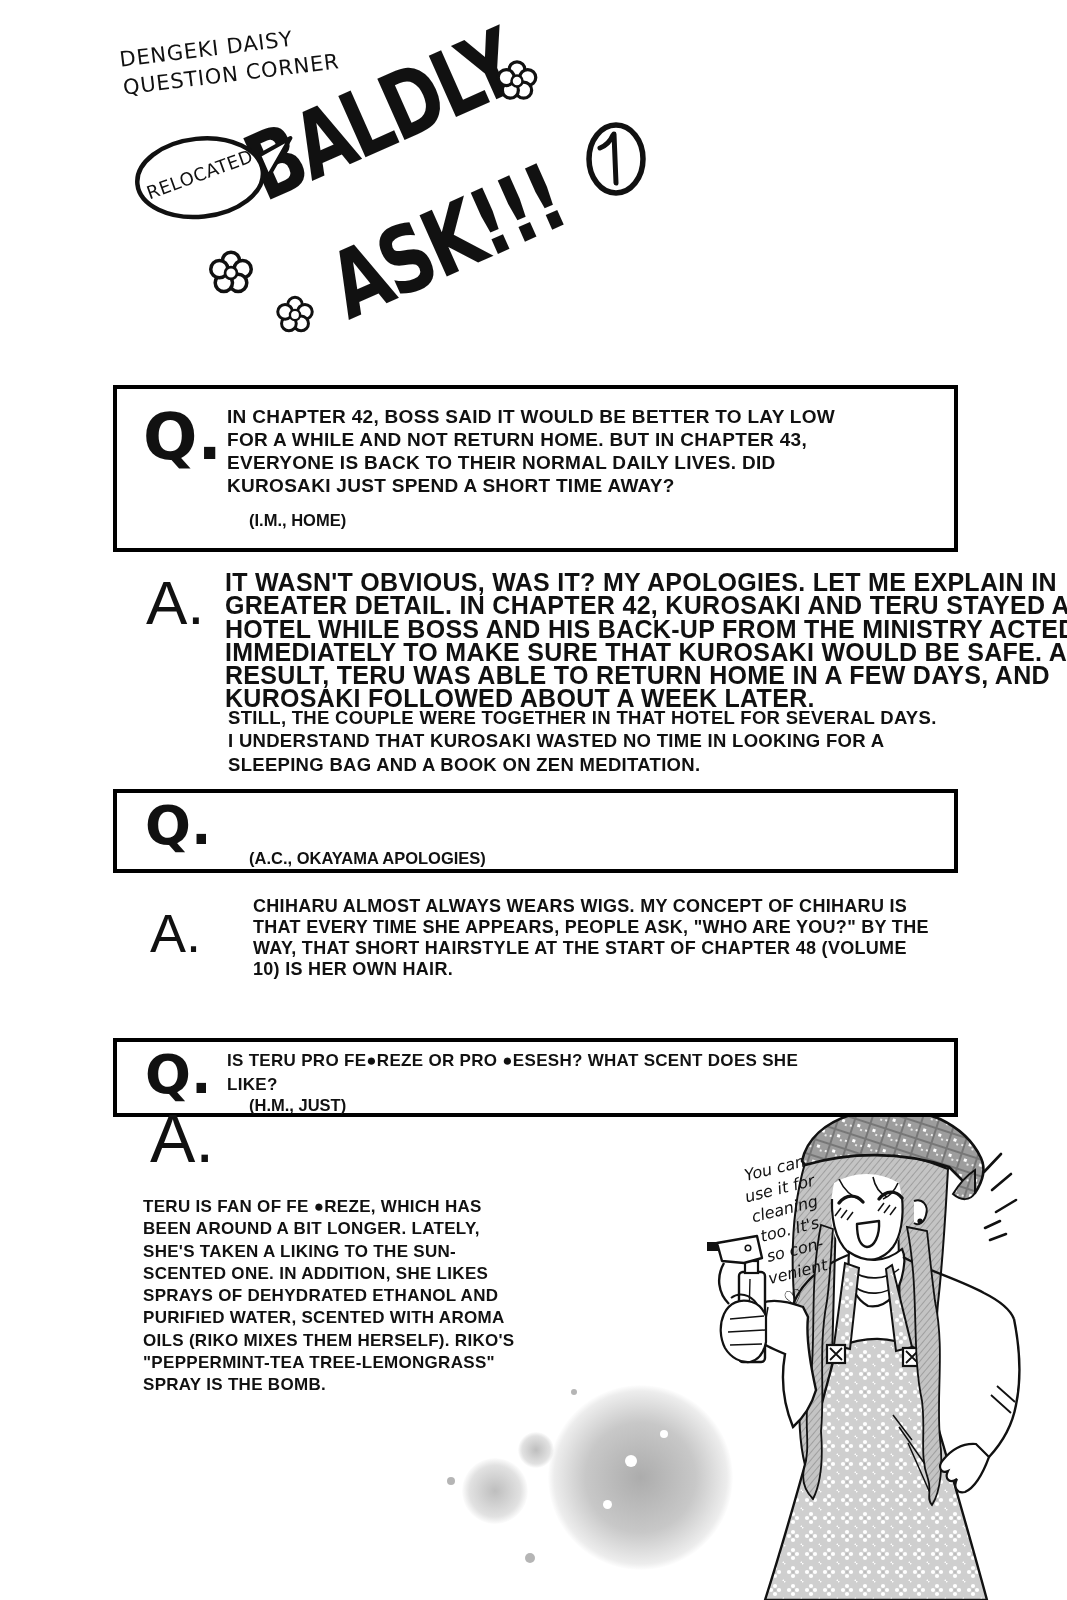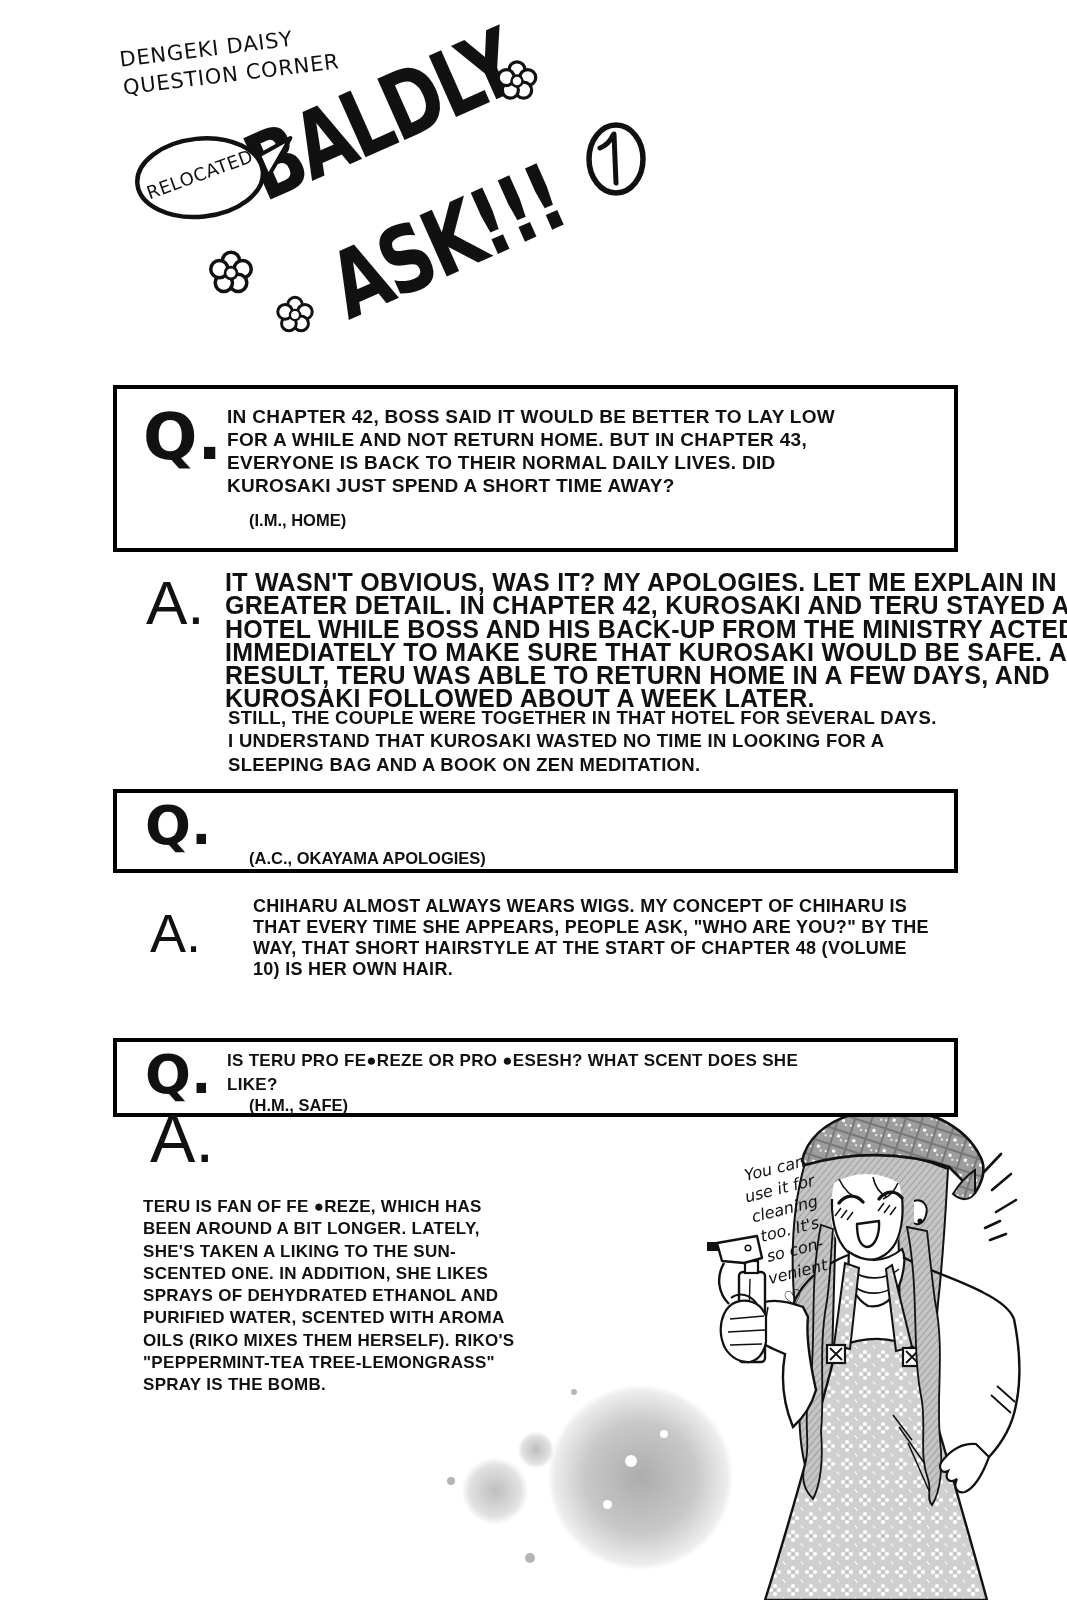--- a/index.html
+++ b/index.html
@@ -237,21 +237,21 @@
   <div class="abs aletter" style="left:150px;top:906px;font-size:54px;z-index:2;">A.</div>
   <div class="abs comic pre" style="left:228px;top:896px;font-size:18px;line-height:21px;z-index:2;margin-left:25px;">CHIHARU ALMOST ALWAYS WEARS WIGS. MY CONCEPT OF CHIHARU IS
 THAT EVERY TIME SHE APPEARS, PEOPLE ASK, "WHO ARE YOU?" BY THE
 WAY, THAT SHORT HAIRSTYLE AT THE START OF CHAPTER 48 (VOLUME
 10) IS HER OWN HAIR.</div>
 
   <div class="abs qbox" style="left:113px;top:1038px;width:845px;height:79px;">
     <div class="abs qletter" style="left:28px;top:6px;font-size:54px;">Q.</div>
     <div class="abs comic pre" style="left:110px;top:7px;font-size:17px;line-height:23.5px;">IS TERU PRO FE●REZE OR PRO ●ESESH? WHAT SCENT DOES SHE
 LIKE?</div>
-    <div class="abs attr" style="left:132px;top:54px;font-size:16.5px;">(H.M., SAFE)</div>
+    <div class="abs attr" style="left:132px;top:54px;font-size:16.5px;">(H.M., JUST)</div>
   </div>
   <div class="abs aletter" style="left:150px;top:1104px;font-size:68px;z-index:2;">A.</div>
   <div class="abs comic pre" style="left:143px;top:1196px;font-size:17px;line-height:22.3px;z-index:2;">TERU IS FAN OF FE ●REZE, WHICH HAS
 BEEN AROUND A BIT LONGER. LATELY,
 SHE'S TAKEN A LIKING TO THE SUN-
 SCENTED ONE. IN ADDITION, SHE LIKES
 SPRAYS OF DEHYDRATED ETHANOL AND
 PURIFIED WATER, SCENTED WITH AROMA
 OILS (RIKO MIXES THEM HERSELF). RIKO'S
 "PEPPERMINT-TEA TREE-LEMONGRASS"

